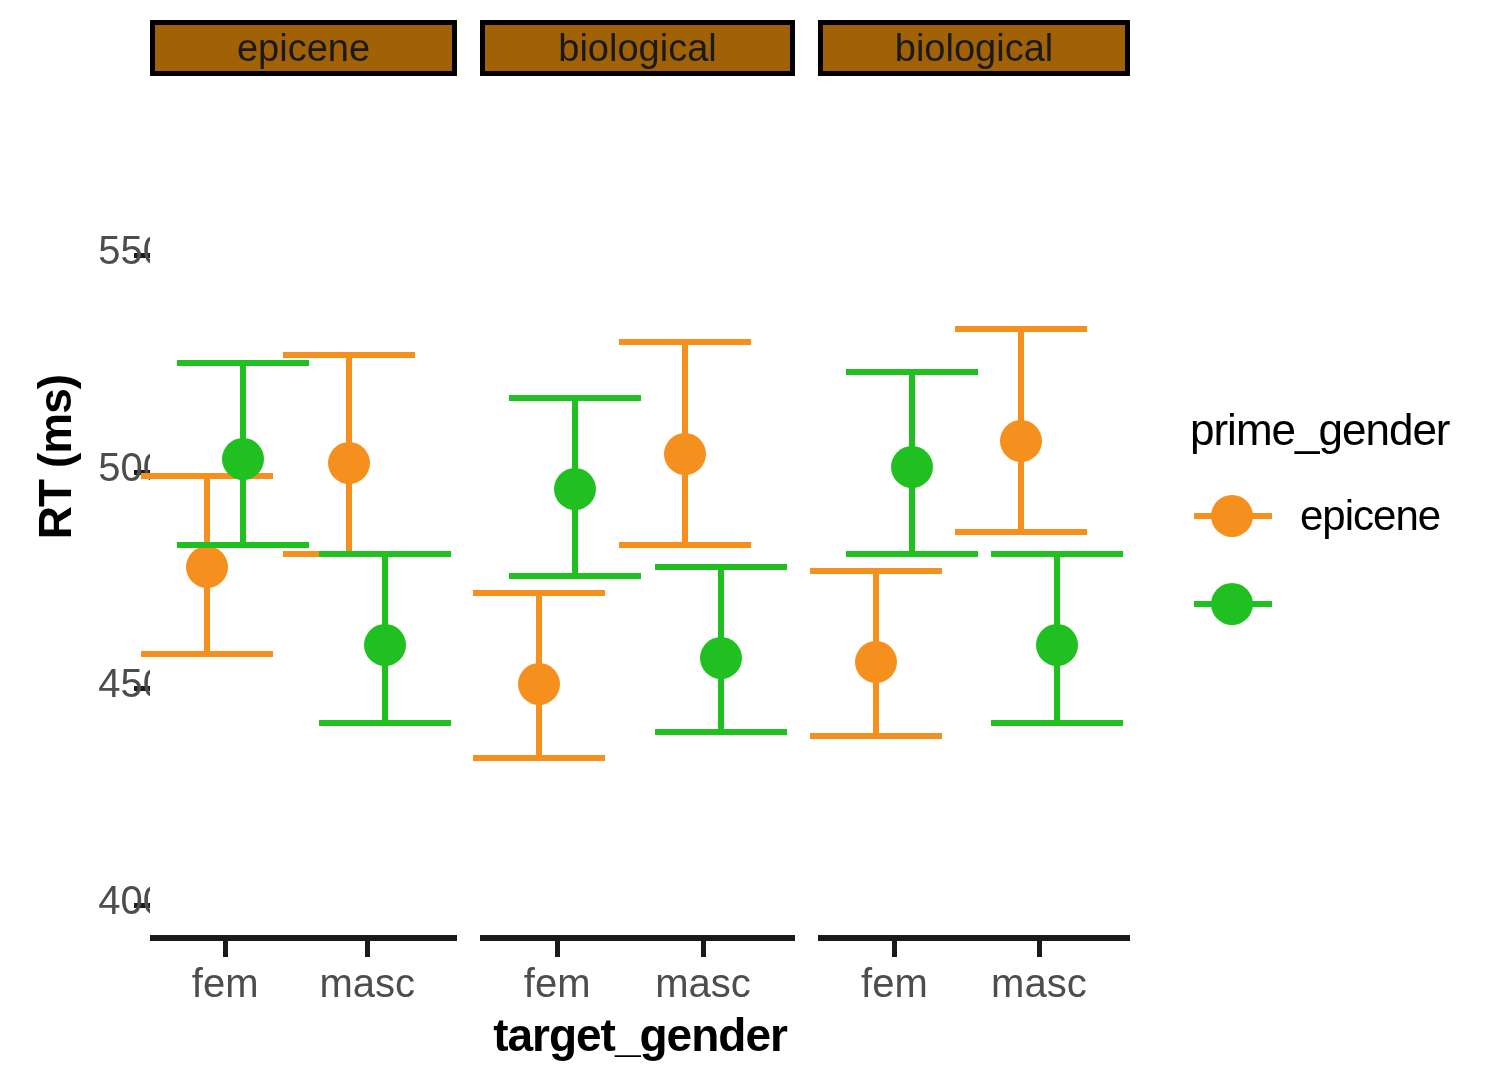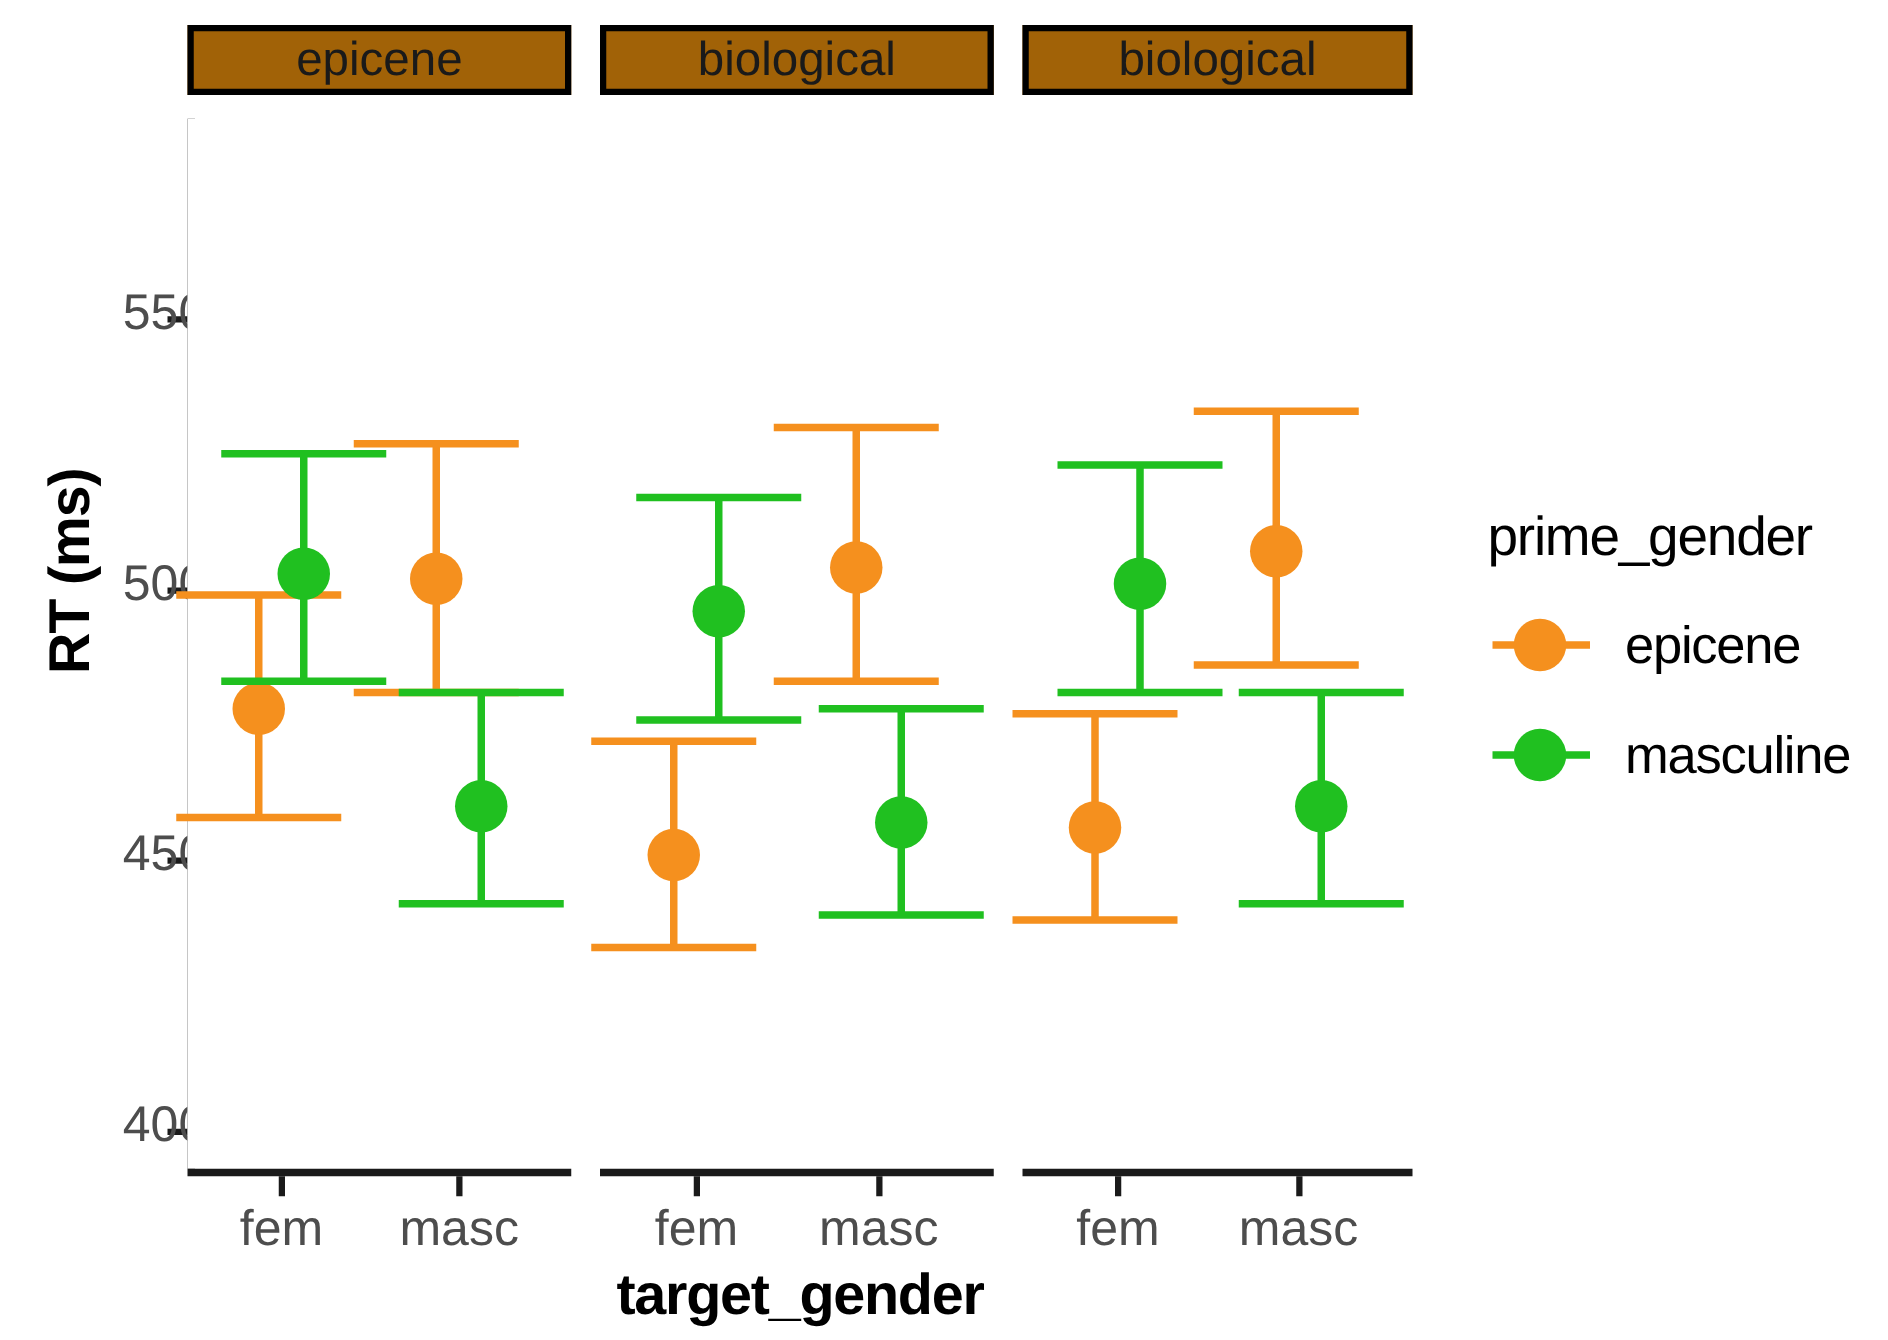--- a/index.html
+++ b/index.html
@@ -251,18 +251,17 @@
             <div class="kline" style="background: rgb(245, 144, 30);"></div>
             <div class="kdot" style="background: rgb(245, 144, 30);"></div>
           </div>
           <div class="legend-label">epicene</div>
         </div>
         <div class="legend-row">
           <div class="legend-key">
             <div class="kline" style="background: rgb(32, 192, 32);"></div>
             <div class="kdot" style="background: rgb(32, 192, 32);"></div>
           </div>
-          <div class="legend-label">masculine</div>
         </div>
       </div>
   </div>
 
 </div>
 
 </body></html>

